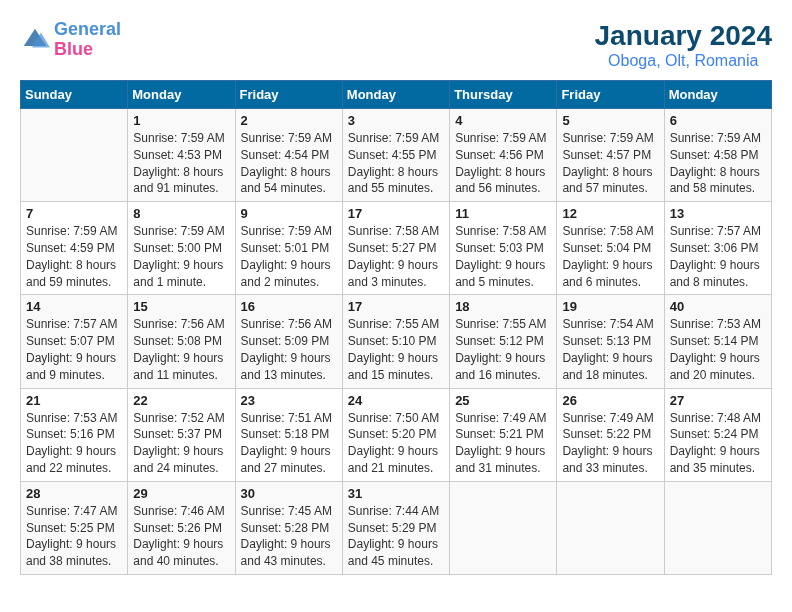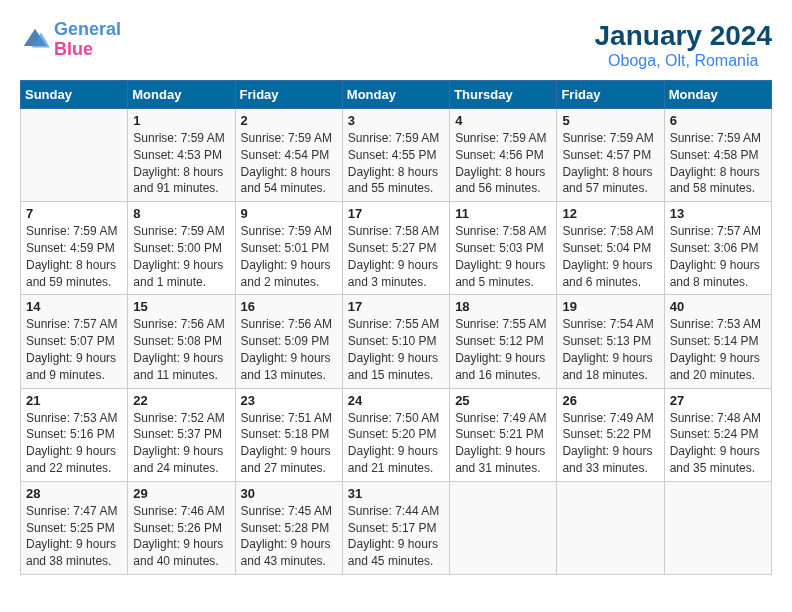--- a/index.html
+++ b/index.html
@@ -247,20 +247,20 @@
         <td>
           <span class="day-num">29</span>
           <div class="day-info"><span>Sunrise: 7:46 AM</span><br><span>Sunset: 5:26 PM</span><br><span>Daylight: 9 hours and 40 minutes.</span></div>
         </td>
         <td>
           <span class="day-num">30</span>
           <div class="day-info"><span>Sunrise: 7:45 AM</span><br><span>Sunset: 5:28 PM</span><br><span>Daylight: 9 hours and 43 minutes.</span></div>
         </td>
         <td>
           <span class="day-num">31</span>
-          <div class="day-info"><span>Sunrise: 7:44 AM</span><br><span>Sunset: 5:17 PM</span><br><span>Daylight: 9 hours and 45 minutes.</span></div>
+          <div class="day-info"><span>Sunrise: 7:44 AM</span><br><span>Sunset: 5:29 PM</span><br><span>Daylight: 9 hours and 45 minutes.</span></div>
         </td>
         <td></td>
         <td></td>
         <td></td>
       </tr>
     </tbody>
 </table>
 
 </body></html>

